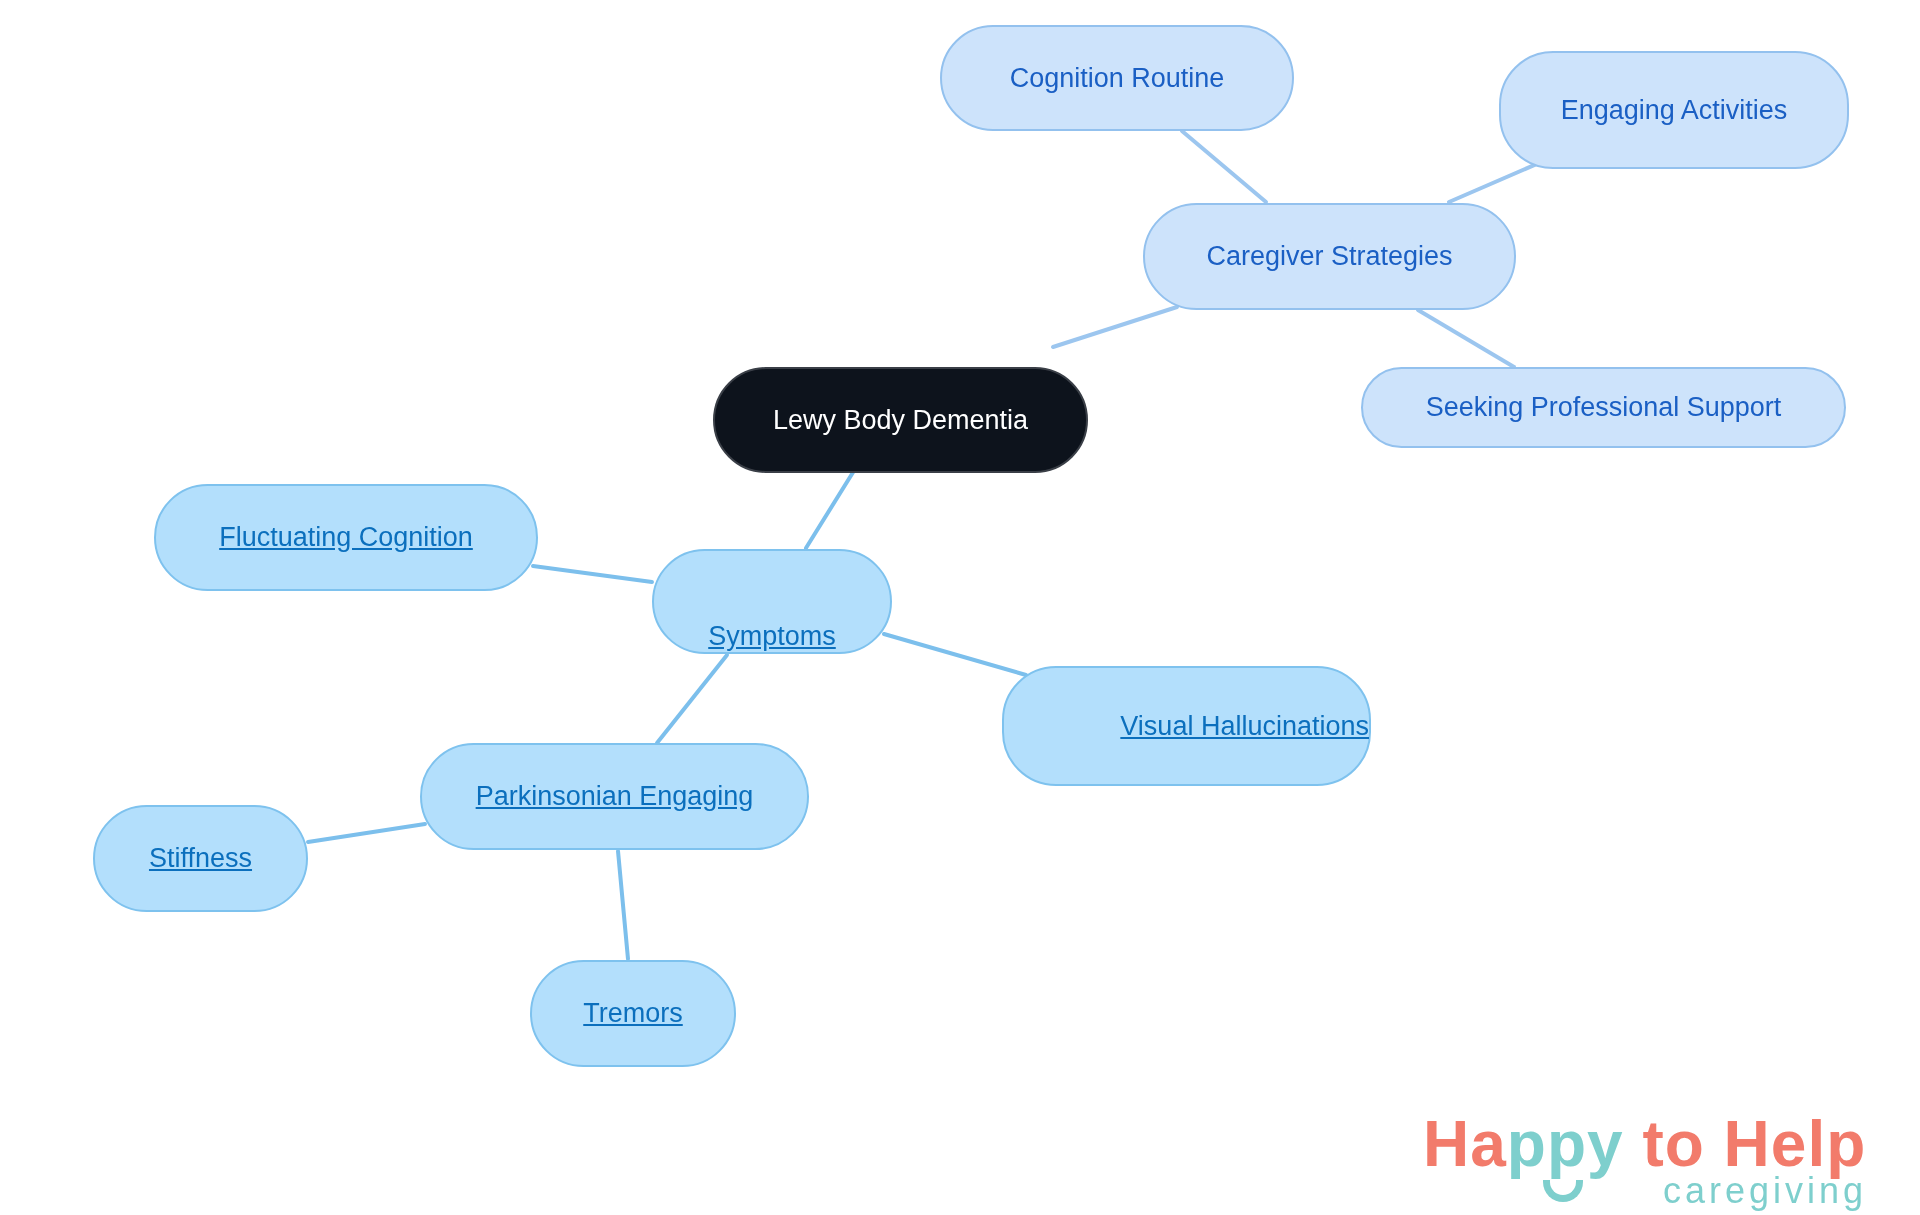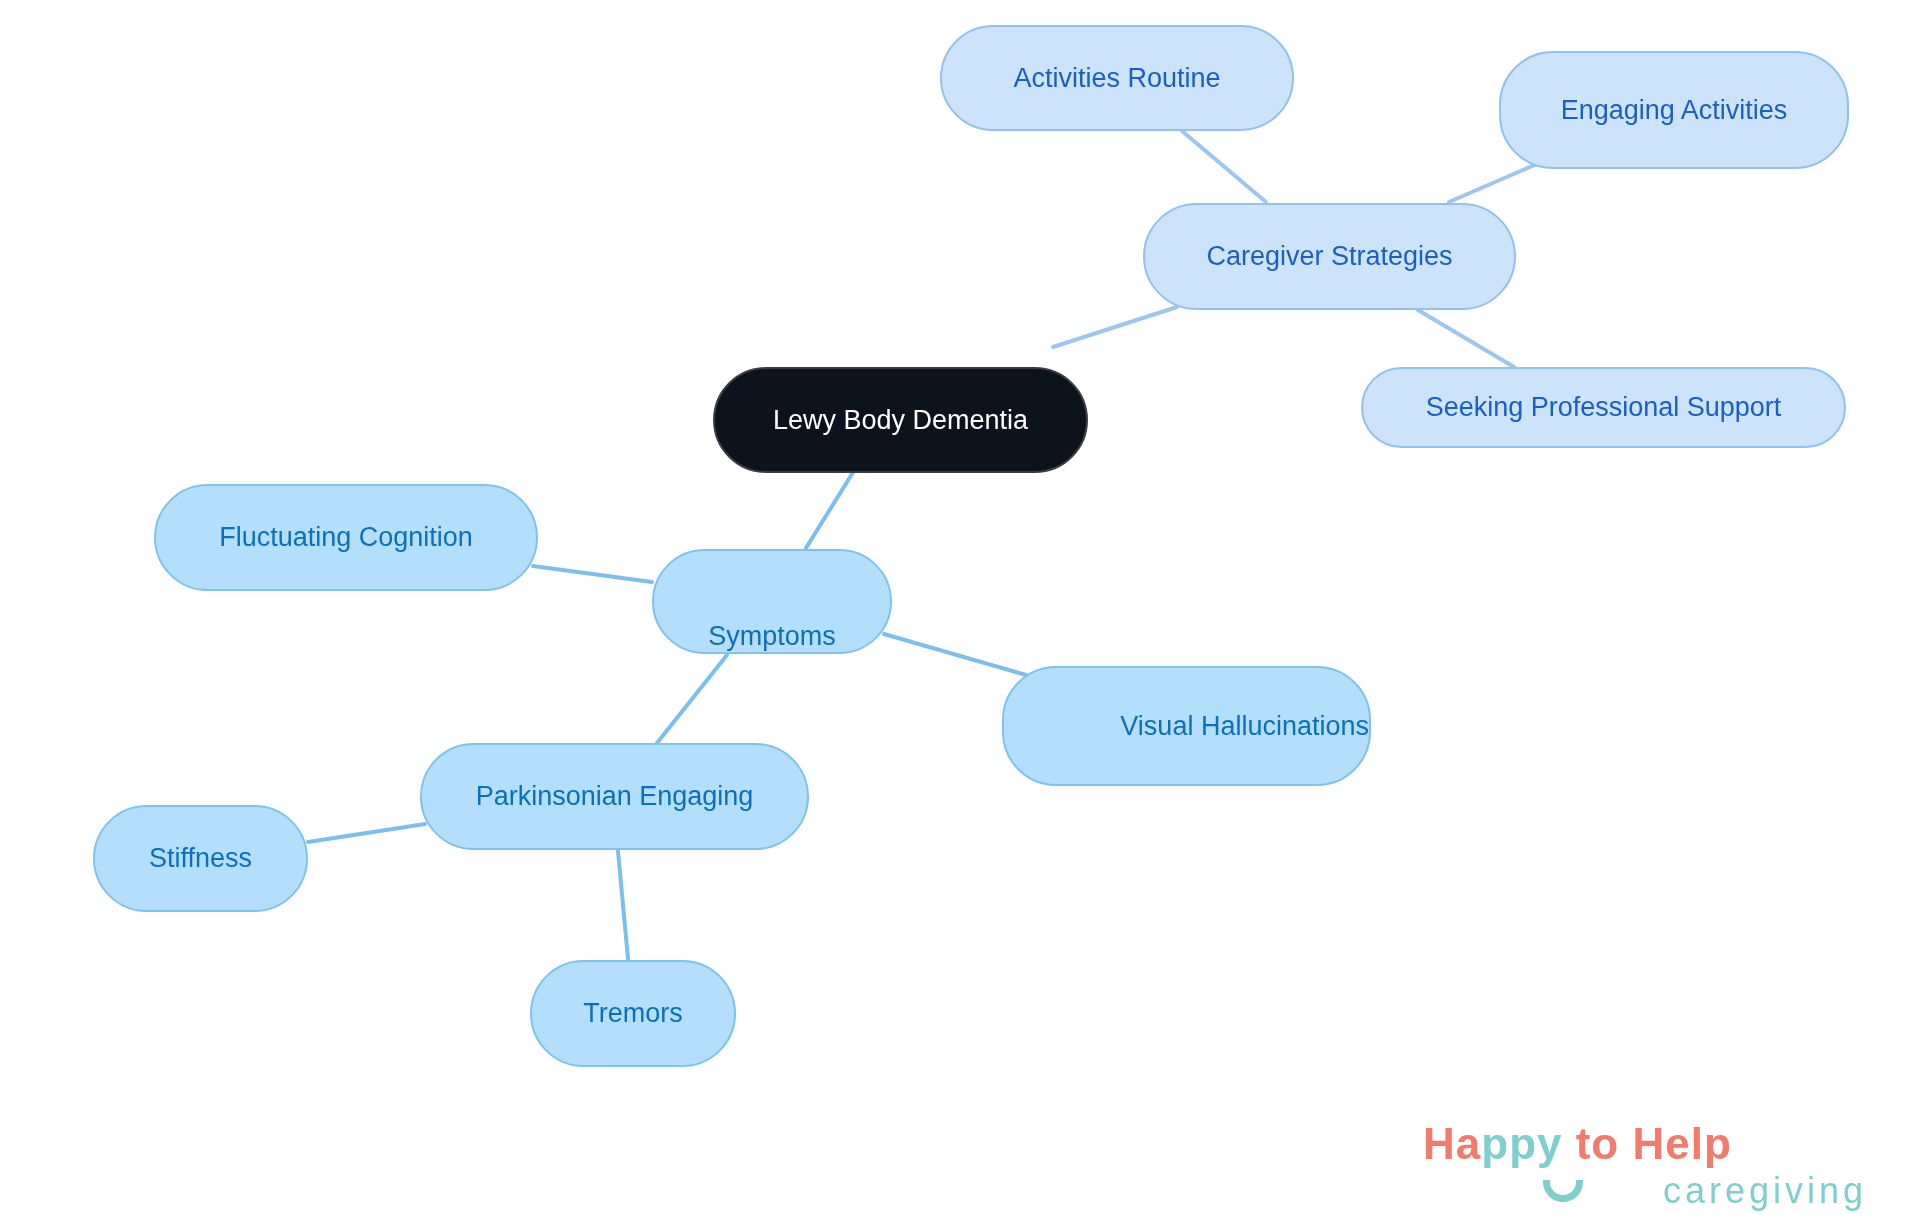--- a/index.html
+++ b/index.html
@@ -4,23 +4,23 @@
 <style>
   html, body { margin: 0; padding: 0; background: #ffffff; }
   body { width: 1920px; height: 1215px; position: relative; overflow: hidden;
          font-family: "Liberation Sans", "DejaVu Sans", sans-serif; }
   #edges { position: absolute; left: 0; top: 0; width: 1920px; height: 1215px; }
   .node { position: absolute; box-sizing: border-box; border-radius: 54px;
           display: flex; align-items: center; justify-content: center;
           font-size: 27px; white-space: nowrap; border: 2px solid; }
   .node.root { background: #0d131c; border-color: #3a3f47; color: #ffffff; }
   .node.care { background: #cde3fb; border-color: #93c1ee; color: #1a5fc4; }
-  .node.symp { background: #b3dffc; border-color: #7ec2ee; color: #0b6fbd; }
+  .node.symp { background: #b3dffc; border-color: #7ec2ee; color: #0b6fbd; text-decoration: underline; }
   .logo { position: absolute; left: 1423px; top: 1108px; width: 475px; height: 100px; }
-  .logo-main { position: absolute; left: 0; top: 0; font-weight: bold; font-size: 44px;
+  .logo-main { position: absolute; left: 0; top: 0; font-weight: bold; font-size: 64px;
                letter-spacing: 1px; line-height: 72px; color: #f27b6b; }
   .logo-main .teal { color: #7ecfcd; }
   .logo-sub { position: absolute; left: 240px; top: 68px; font-size: 36px;
               letter-spacing: 4px; color: #7ecfcd; line-height: 30px; }
   .smile { position: absolute; left: 120px; top: 72px; width: 40px; height: 22px;
            border: 7px solid #7ecfcd; border-top: none; border-radius: 0 0 26px 26px; box-sizing: border-box; }
 </style>
 </head>
 <body>
 
@@ -43,21 +43,21 @@
 
 <div class="node root" style="left:713px; top:347px; width:375px; height:106px;margin-top:20px;">
   <span>Lewy Body Dementia</span>
 </div>
 
 <div class="node care" style="left:1143px; top:203px; width:373px; height:107px;">
   <span>Caregiver Strategies</span>
 </div>
 
 <div class="node care" style="left:940px; top:25px; width:354px; height:106px;">
-  <span>Activities Routine</span>
+  <span>Cognition Routine</span>
 </div>
 
 <div class="node care" style="left:1499px; top:51px; width:350px; height:118px;">
   <span>Engaging Activities</span>
 </div>
 
 <div class="node care" style="left:1361px; top:367px; width:485px; height:81px;">
   <span>Seeking Professional Support</span>
 </div>
 

